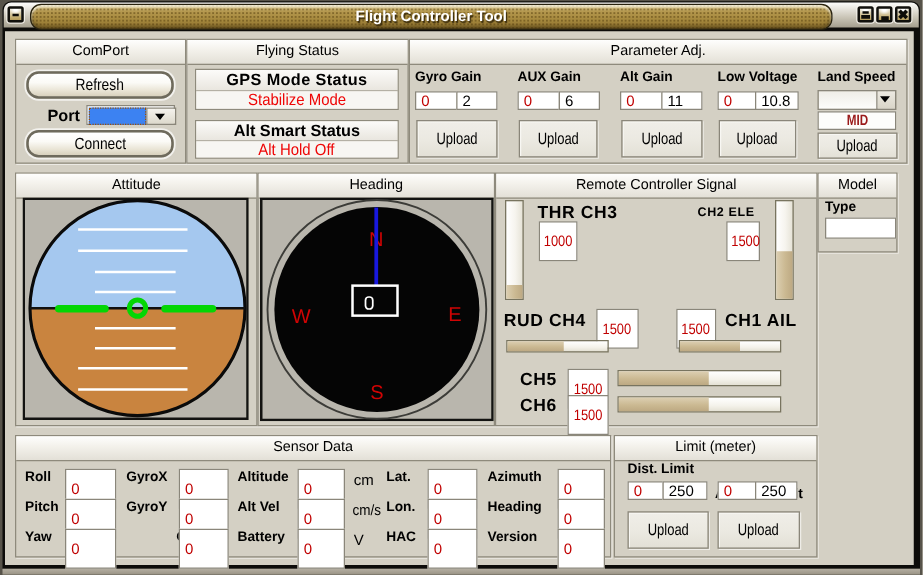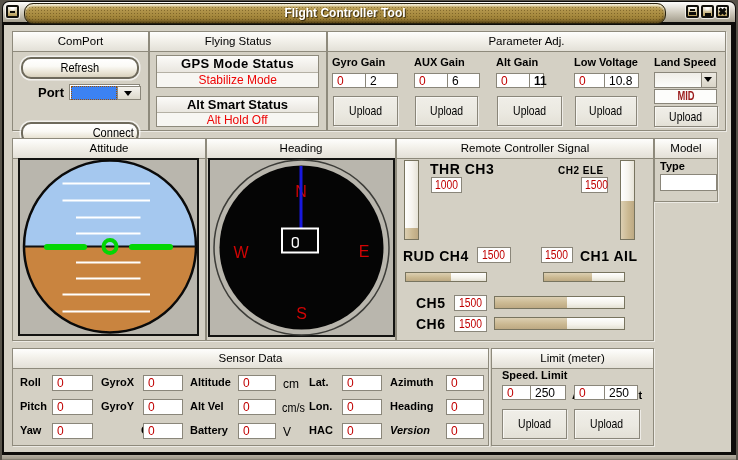--- a/index.html
+++ b/index.html
@@ -30,21 +30,21 @@
   .glyph{position:absolute;background:#0d0c08;}
   
   .grp{position:absolute;border:1px solid #8e8a7c;box-sizing:border-box;
        box-shadow:1px 1px 0 rgba(255,255,255,0.55);}
   .ghead{position:absolute;left:0;top:0;right:0;height:19px;
        background:linear-gradient(#fefefd 0%,#f4f2ec 40%,#e3e0d7 100%);
        border-bottom:1px solid #8e8a7c;
        text-align:center;font-size:11.5px;color:#000;line-height:19px;}
   .blab{position:absolute;font-weight:bold;font-size:11px;color:#000;white-space:nowrap;line-height:12px;}
   .wbox{position:absolute;background:#fff;border:1px solid #8a867a;box-sizing:border-box;
-       font-size:12px;color:#c00000;padding-left:4px;display:flex;align-items:center;height:16px;}
+       font-size:12px;color:#c00000;padding-left:4px;display:flex;align-items:center;height:32px;}
   .wbox i{font-style:normal;display:inline-block;transform:scaleX(0.86);transform-origin:left center;}
   .btn3d{position:absolute;background:linear-gradient(#f0eee8 0%,#ebe9e1 55%,#e3e0d6 100%);
        border:1px solid #8a867a;box-sizing:border-box;text-align:center;
        font-size:13px;color:#000;
        box-shadow:inset 1px 1px 0 #f8f7f3, 1px 1px 0 rgba(255,255,255,0.6);}
   .btn3d span{display:inline-block;transform:scaleX(0.8);transform-origin:center;}
   .sbtn span{display:inline-block;transform:scaleX(0.85);transform-origin:center;}
   .sbtn{position:absolute;left:21px;width:118px;height:22px;border-radius:10px;
        border:2px solid #6e6a5c;box-sizing:border-box;
        background:linear-gradient(#ffffff 0%,#fbfaf6 40%,#e9e4d5 75%,#d8d1bd 100%);
@@ -94,21 +94,21 @@
   <div class="ghead">ComPort</div>
 </div>
 <div class="sbtn" style="top:57px;"><span>Refresh</span></div>
 <div class="blab" style="left:38px;top:87px;font-size:13px;">Port</div>
 <div class="abs" style="left:69px;top:84px;width:71px;height:16px;background:#fff;border:1px solid #8a867a;box-sizing:border-box;">
   <div class="abs" style="left:1px;top:1px;width:44px;height:12px;background:#3c82f2;border:1px dotted #9c5000;"></div>
   <div class="abs" style="left:47px;top:1px;width:22px;height:12px;background:linear-gradient(#f4f2ed,#ddd9cc);border:1px solid #8a867a;">
     <div class="abs" style="left:6px;top:4px;width:0;height:0;border-left:4px solid transparent;border-right:4px solid transparent;border-top:5px solid #000;"></div>
   </div>
 </div>
-<div class="sbtn" style="top:122px;text-align:right;"><span>Connect</span></div>
+<div class="sbtn" style="top:104px;"><span>Connect</span></div>
 
 <div class="grp" style="left:149px;top:31px;width:178px;height:100px;">
   <div class="ghead">Flying Status</div>
 </div>
 <div class="abs" style="left:156px;top:55px;width:163px;height:33px;border:1px solid #8e8a7c;box-sizing:border-box;">
   <div class="abs" style="left:0;top:0;right:0;height:16px;background:linear-gradient(#fcfbf9,#e9e6df);border-bottom:1px solid #b4b0a4;
        text-align:center;font-weight:bold;font-size:13px;letter-spacing:0.3px;line-height:16px;">GPS Mode Status</div>
   <div class="abs" style="left:0;top:17px;right:0;height:14px;background:#f7f6f2;
        text-align:center;font-size:13px;line-height:14px;"><span class="red" style="display:inline-block;transform:scaleX(0.92);transform-origin:center;">Stabilize Mode</span></div>
 </div>
@@ -127,21 +127,21 @@
 <div class="wbox" style="left:365px;top:73px;width:33px;height:15px;color:#000;">2</div>
 <div class="btn3d" style="left:333px;top:96px;width:65px;height:30px;line-height:28px;"><span>Upload</span></div>
 
 <div class="blab" style="left:414px;top:56px;">AUX Gain</div>
 <div class="wbox" style="left:414px;top:73px;width:34px;height:15px;">0</div>
 <div class="wbox" style="left:447px;top:73px;width:33px;height:15px;color:#000;">6</div>
 <div class="btn3d" style="left:415px;top:96px;width:63px;height:30px;line-height:28px;"><span>Upload</span></div>
 
 <div class="blab" style="left:496px;top:56px;">Alt Gain</div>
 <div class="wbox" style="left:496px;top:73px;width:34px;height:15px;">0</div>
-<div class="wbox" style="left:529px;top:73px;width:15px;height:15px;color:#000;font-weight:bold;">11</div>
+<div class="wbox" style="left:529px;top:73px;width:33px;height:15px;color:#000;">11</div>
 <div class="btn3d" style="left:497px;top:96px;width:65px;height:30px;line-height:28px;"><span>Upload</span></div>
 
 <div class="blab" style="left:574px;top:56px;">Low Voltage</div>
 <div class="wbox" style="left:574px;top:73px;width:31px;height:15px;">0</div>
 <div class="wbox" style="left:604px;top:73px;width:35px;height:15px;color:#000;">10.8</div>
 <div class="btn3d" style="left:575px;top:96px;width:62px;height:30px;line-height:28px;"><span>Upload</span></div>
 
 <div class="blab" style="left:654px;top:56px;">Land Speed</div>
 <div class="abs" style="left:654px;top:72px;width:63px;height:16px;background:linear-gradient(#efede7,#fdfdfb);border:1px solid #8a867a;box-sizing:border-box;">
   <div class="abs" style="right:-1px;top:-1px;width:16px;height:16px;background:linear-gradient(#ece9e1,#d9d5c8);border:1px solid #8a867a;box-sizing:border-box;">
@@ -286,26 +286,26 @@
 
 <div class="blab" style="left:20px;top:424px;">Yaw</div>
 <div class="wbox" style="left:52px;top:423px;width:41px;">0</div>
 <div class="blab" style="left:101px;top:424px;padding-left:40px;">GyroZ</div>
 <div class="wbox" style="left:143px;top:423px;width:40px;">0</div>
 <div class="blab" style="left:190px;top:424px;">Battery</div>
 <div class="wbox" style="left:238px;top:423px;width:38px;">0</div>
 <div class="abs" style="left:283px;top:425px;font-size:12px;">V</div>
 <div class="blab" style="left:309px;top:424px;">HAC</div>
 <div class="wbox" style="left:342px;top:423px;width:40px;">0</div>
-<div class="blab" style="left:390px;top:424px;font-style:italic;">Version</div>
+<div class="blab" style="left:390px;top:424px;">Version</div>
 <div class="wbox" style="left:446px;top:423px;width:38px;">0</div>
 
 <div class="grp" style="left:491px;top:348px;width:163px;height:98px;">
   <div class="ghead">Limit (meter)</div>
 </div>
-<div class="blab" style="left:502px;top:369px;">Speed. Limit</div>
+<div class="blab" style="left:502px;top:369px;">Dist. Limit</div>
 <div class="wbox" style="left:502px;top:385px;width:29px;height:15px;">0</div>
 <div class="wbox" style="left:530px;top:385px;width:36px;height:15px;color:#000;">250</div>
 <div class="blab" style="left:572px;top:369px;margin-top:20px;">Altitude Limit</div>
 <div class="wbox" style="left:574px;top:385px;width:31px;height:15px;">0</div>
 <div class="wbox" style="left:604px;top:385px;width:34px;height:15px;color:#000;">250</div>
 <div class="btn3d" style="left:502px;top:409px;width:65px;height:30px;line-height:28px;"><span>Upload</span></div>
 <div class="btn3d" style="left:574px;top:409px;width:66px;height:30px;line-height:28px;"><span>Upload</span></div>
 
 </body></html>

